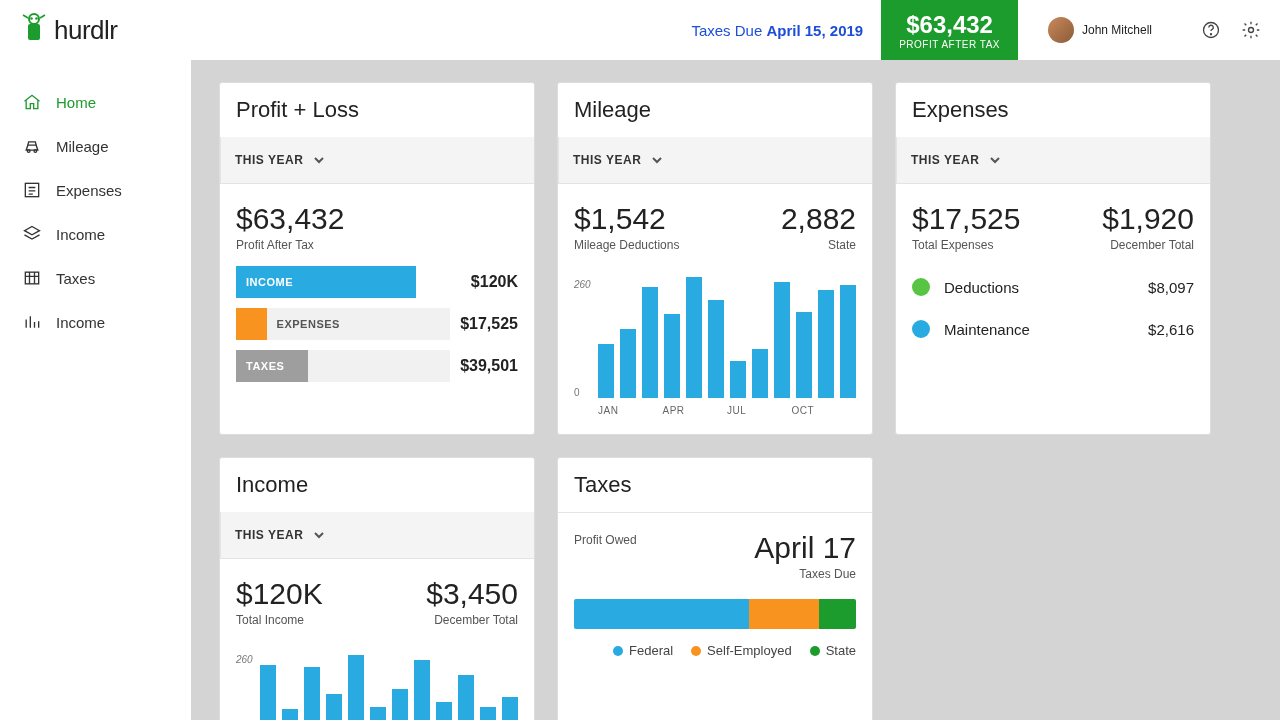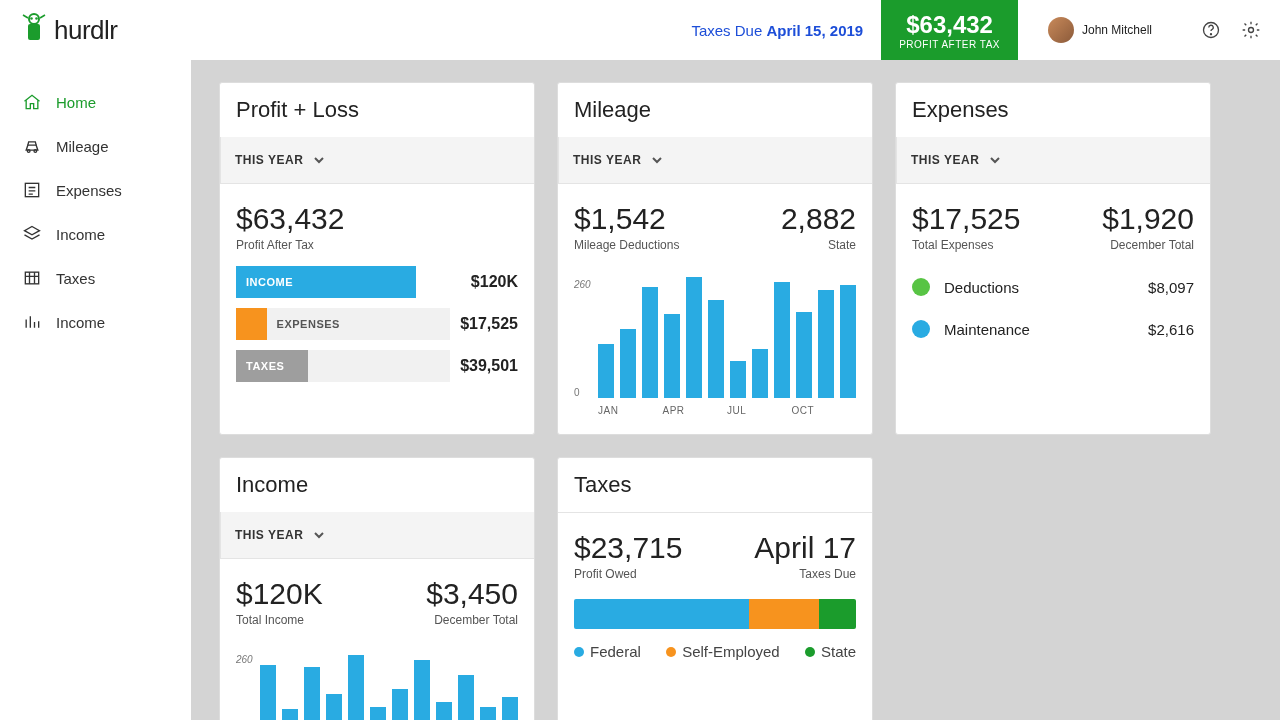--- a/index.html
+++ b/index.html
@@ -54,21 +54,21 @@
   .bar { flex: 1; }
   .xaxis { position: absolute; left: 24px; right: 0; bottom: 0; display: flex; font-size: 10px; color: #666; letter-spacing: 0.5px; }
   .xaxis span { flex: 3; }
 
   .exp-item { display: flex; align-items: center; padding: 12px 0; }
   .dot { width: 18px; height: 18px; border-radius: 50%; margin-right: 14px; }
   .exp-item .label { flex: 1; font-size: 15px; }
   .exp-item .amt { font-size: 15px; font-weight: 400; }
 
   .tax-bar { display: flex; height: 30px; margin: 18px 0 14px; border-radius: 2px; overflow: hidden; }
-  .legend { display: flex; justify-content: space-between; gap: 18px; font-size: 15px; color: #444; }
+  .legend { display: flex; justify-content: flex-end; gap: 18px; font-size: 13px; color: #444; }
   .legend .lg { display: flex; align-items: center; gap: 6px; }
   .lg .sw { width: 10px; height: 10px; border-radius: 50%; }
 </style>
 </head>
 <body>
 
 <div class="topbar">
   <div class="logo">
     <span class="logo-mark">
       <svg viewBox="0 0 28 32">
@@ -337,21 +337,20 @@
         </div>
       </div>
 
       <div class="card">
         <div class="card-header">
           <div class="card-title">Taxes</div>
         </div>
         <div class="card-body">
           <div class="metric-row">
             <div class="metric">
-              <div class="val">$23,715</div>
               <div class="lbl">Profit Owed</div>
             </div>
             <div class="metric right">
               <div class="val">April 17</div>
               <div class="lbl">Taxes Due</div>
             </div>
           </div>
           <div class="tax-bar" id="tax-bar">
               <div style="flex: 62 1 0%; background: rgb(41, 171, 226);"></div>
               <div style="flex: 25 1 0%; background: rgb(247, 147, 30);"></div>

